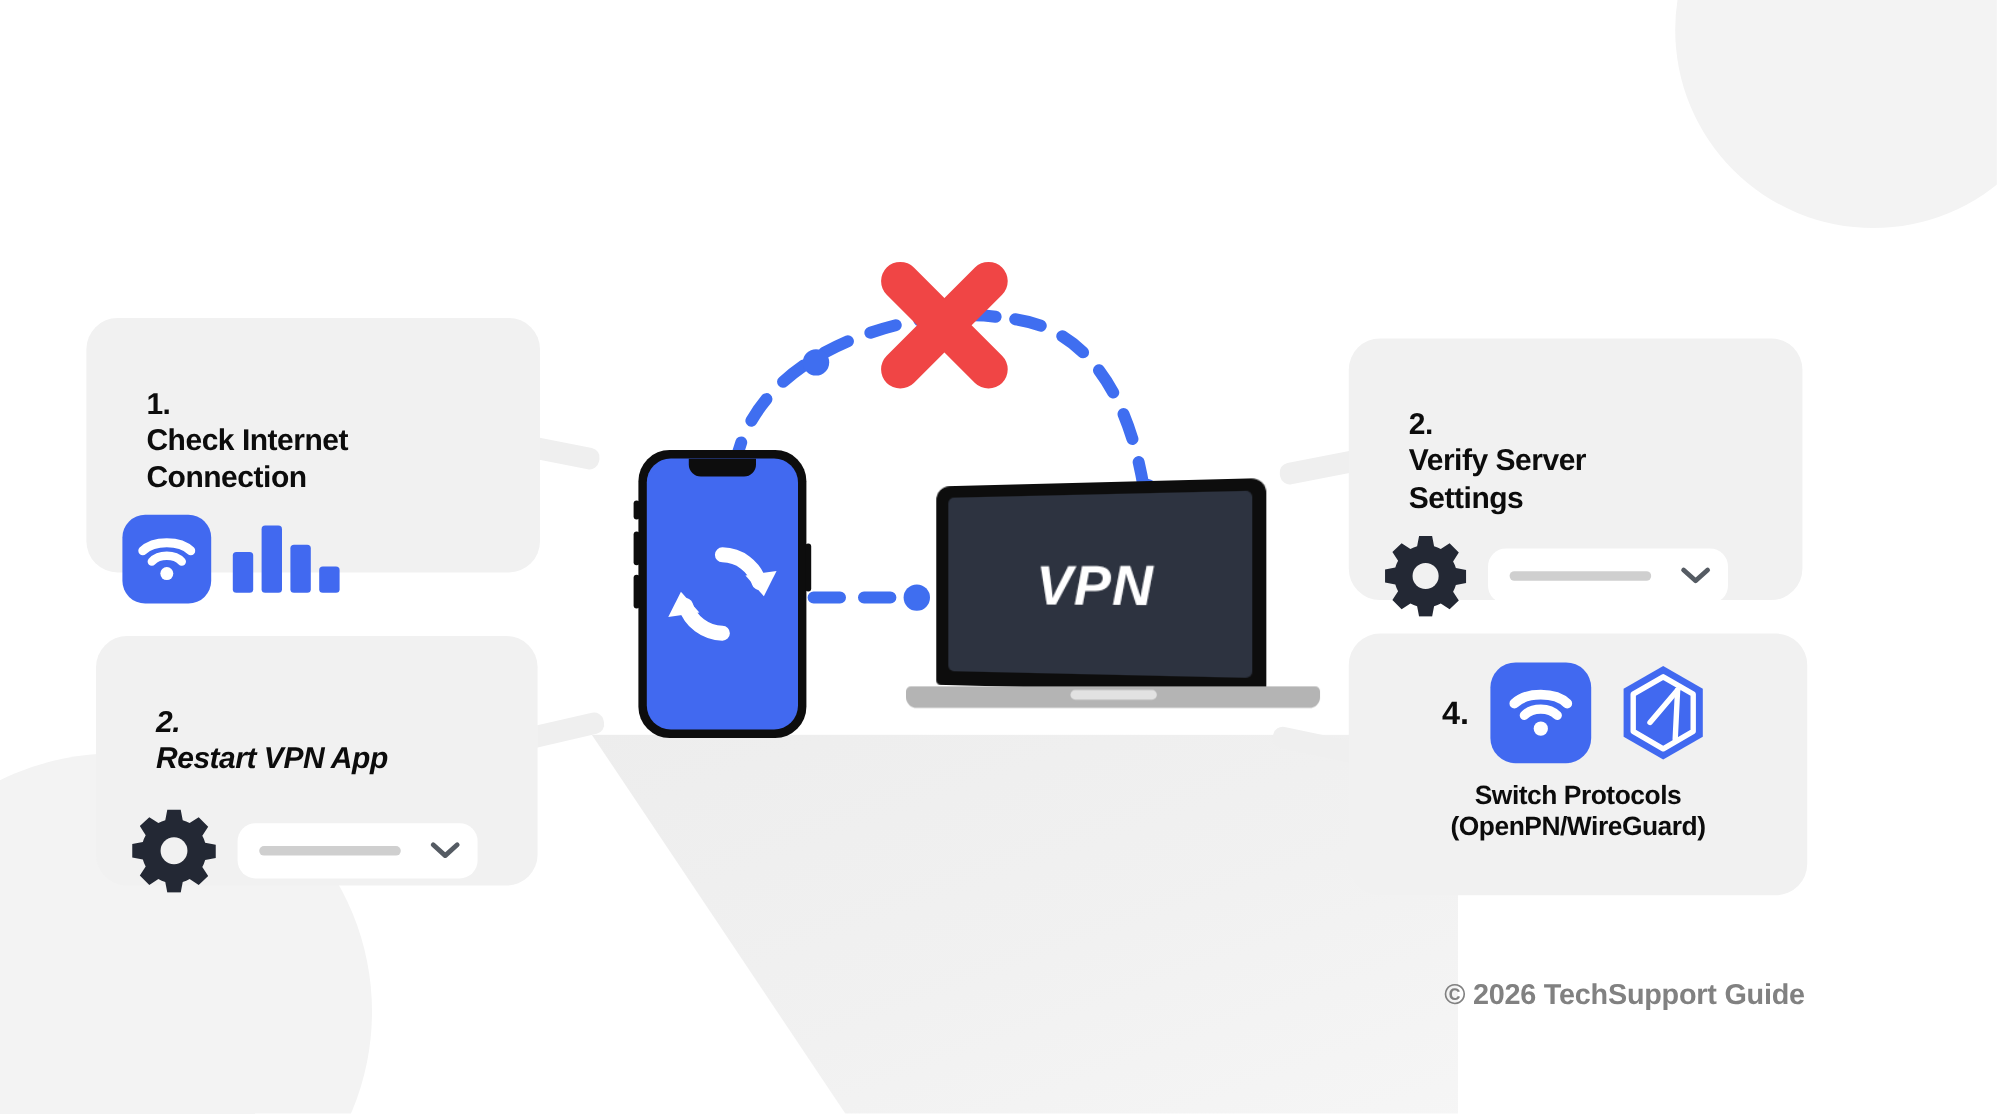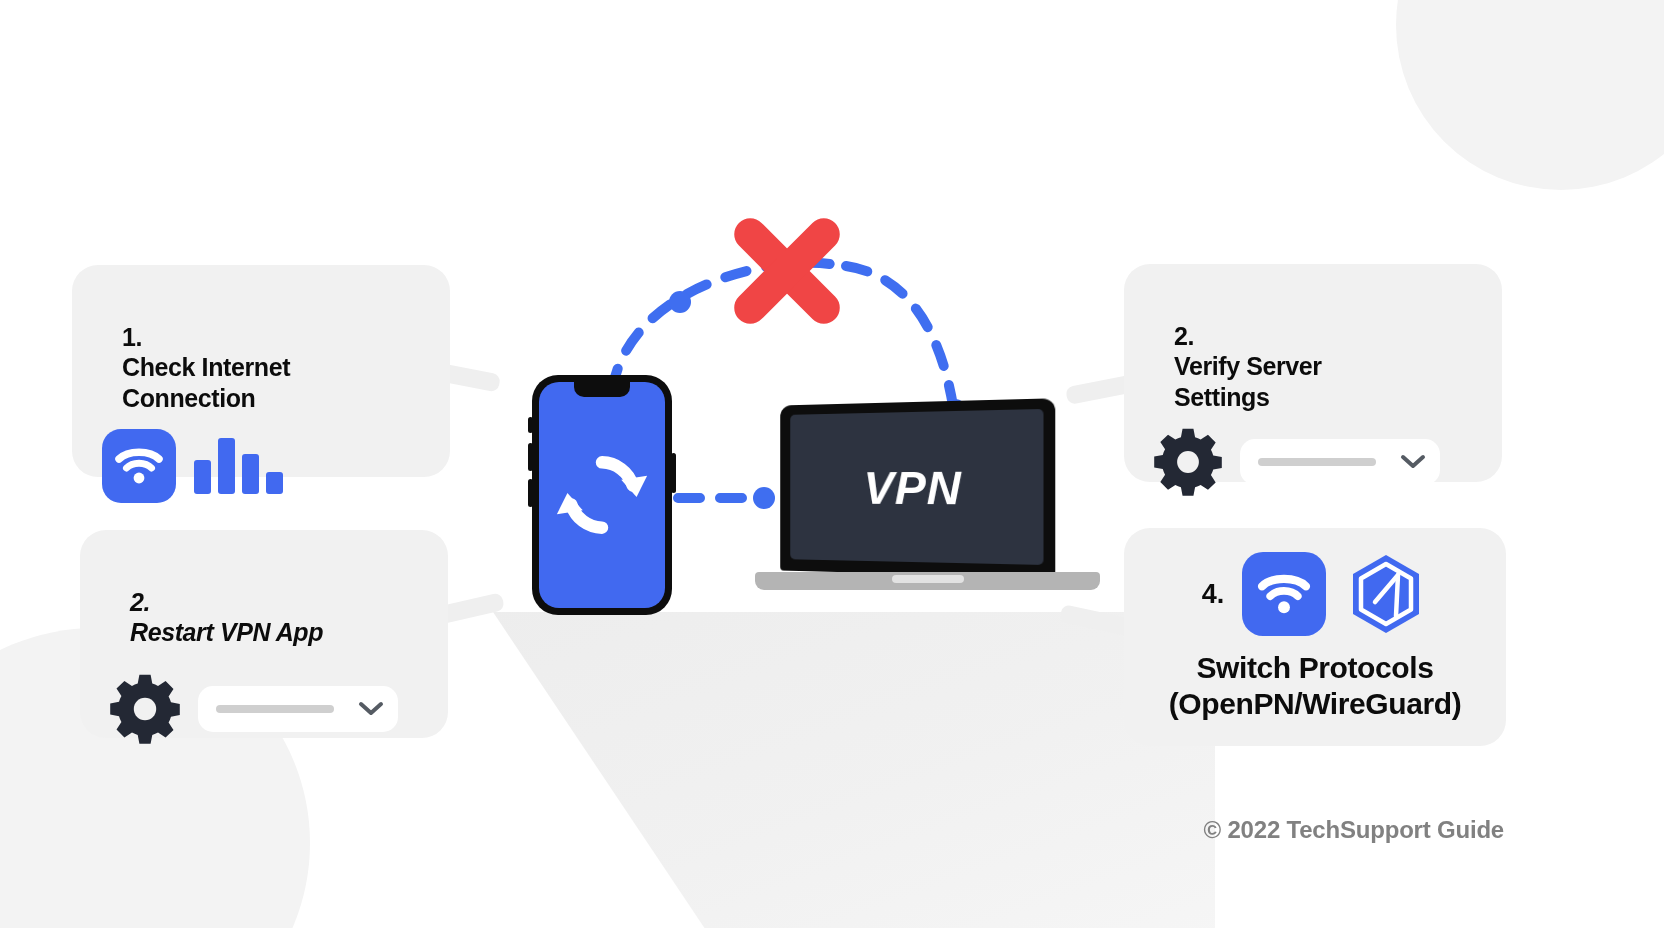--- a/index.html
+++ b/index.html
@@ -39,21 +39,21 @@
     padding:26px 28px 24px 30px;
   }
   .card-title {
     font-size:25px; font-weight:700; color:#0c0c0c;
     line-height:1.22; letter-spacing:-.4px; white-space:pre-line;margin-left:20px;
   }
   .num { font-weight:700; }
 
   #card-1 { left:72px; top:265px; width:378px; height:212px; }
   #card-2 { left:80px; top:530px; width:368px; height:208px;font-style:italic; }
-  #card-3 { left:1124px; top:264px; width:378px; height:218px; }
+  #card-3 { left:1124px; top:282px; width:378px; height:218px; }
   #card-4 { left:1124px; top:528px; width:382px; height:218px; text-align:center; padding:22px 20px; }
 
   
   .stub { position:absolute; z-index:2; background:#efefef; border-radius:8px; }
   #stub-l1 { left:430px; top:368px; width:70px; height:18px; transform:rotate(11deg); }
   #stub-l2 { left:432px; top:600px; width:72px; height:18px; transform:rotate(-13deg); }
   #stub-r1 { left:1066px; top:380px; width:76px; height:18px; transform:rotate(-11deg); }
   #stub-r2 { left:1060px; top:612px; width:78px; height:18px; transform:rotate(12deg); }
 
   
@@ -73,21 +73,21 @@
     background:#ffffff; border-radius:15px;
     height:46px; width:200px;
     display:flex; align-items:center; justify-content:space-between;
     padding:0 14px 0 18px; flex:none;
   }
   .dd-bar { height:8px; border-radius:4px; background:#cfcfcf; width:118px; }
 
   #card-4 .row4 { display:flex; align-items:center; justify-content:center; gap:18px; margin-bottom:12px; }
   #card-4 .num4 { font-size:27px; font-weight:700; color:#0c0c0c; }
   #card-4 .cap {
-    font-size:30px; font-weight:700; color:#0c0c0c; line-height:1.2;
+    font-size:22px; font-weight:700; color:#0c0c0c; line-height:1.2;
     letter-spacing:-.4px; white-space:pre-line;
   }
 
   
   #center { position:absolute; z-index:4; left:470px; top:190px; width:640px; height:440px; }
 
   #phone {
     position:absolute; left:62px; top:185px;
     width:140px; height:240px;
     background:#0d0d0d; border-radius:26px; padding:7px;
@@ -282,14 +282,14 @@
         <div id="lid-screen">
           <span id="vpn-text">VPN</span>
         </div>
       </div>
       <div id="base">
         <div id="base-notch"></div>
       </div>
     </div>
   </div>
 
-  <div id="footer">© 2022 TechSupport Guide</div>
+  <div id="footer">© 2026 TechSupport Guide</div>
 </div>
 
 </body></html>

